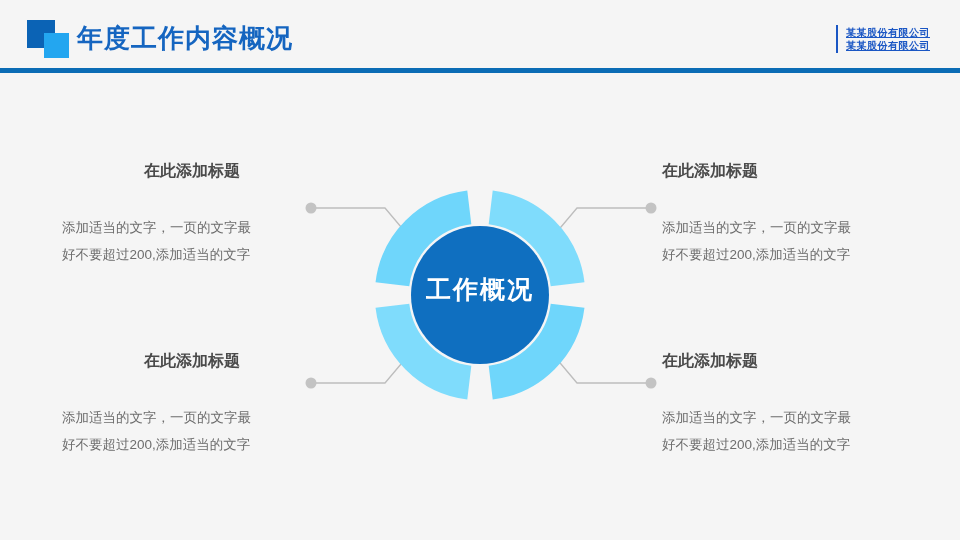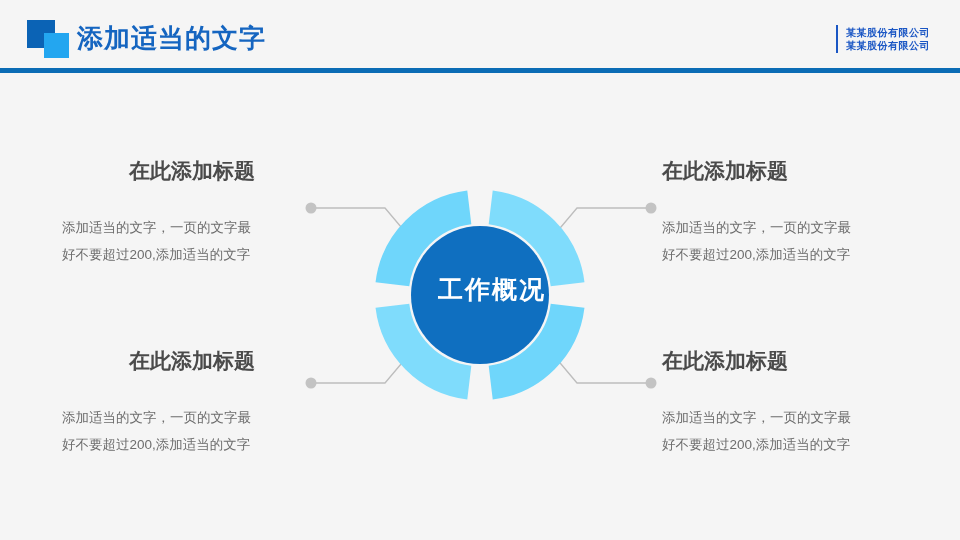--- a/index.html
+++ b/index.html
@@ -93,52 +93,53 @@
     flex-direction: column;
     justify-content: center;
   }
   .corp-logo-lines span {
     font-size: 10px;
     font-weight: bold;
     color: #1a56c4;
     line-height: 13px;
     letter-spacing: 0.5px;
     white-space: nowrap;
+    text-decoration: underline;
   }
 
   
   .diagram {
     position: absolute;
     left: 0;
     top: 0;
     width: 960px;
     height: 540px;
     pointer-events: none;
   }
 
   .center-label {
     position: absolute;
-    left: 402px;
+    left: 390px;
     top: 272px;
     width: 180px;
     text-align: center;
     font-size: 25px;
     font-weight: bold;
     color: #ffffff;
     letter-spacing: 2px;
     line-height: 34px;
   }
 
   
   .block {
     position: absolute;
     width: 260px;
   }
   .block-title {
-    font-size: 21px;
+    font-size: 16px;
     font-weight: bold;
     color: #4a4a4a;
     line-height: 22px;
     margin-bottom: 10px;
     white-space: nowrap;
   }
   .block-body {
     font-size: 13.5px;
     color: #6d6d6d;
     line-height: 27px;
@@ -163,21 +164,21 @@
 </head>
 <body>
 
 <div class="header">
 
   <div class="logo-mark">
     <div class="sq-dark"></div>
     <div class="sq-light"></div>
   </div>
 
-  <div class="header-title">添加适当的文字</div>
+  <div class="header-title">年度工作内容概况</div>
 
   <div class="corp-logo">
     <div class="corp-logo-divider"></div>
     <div class="corp-logo-lines">
       <span>某某股份有限公司</span>
       <span>某某股份有限公司</span>
     </div>
   </div>
 </div>
 

